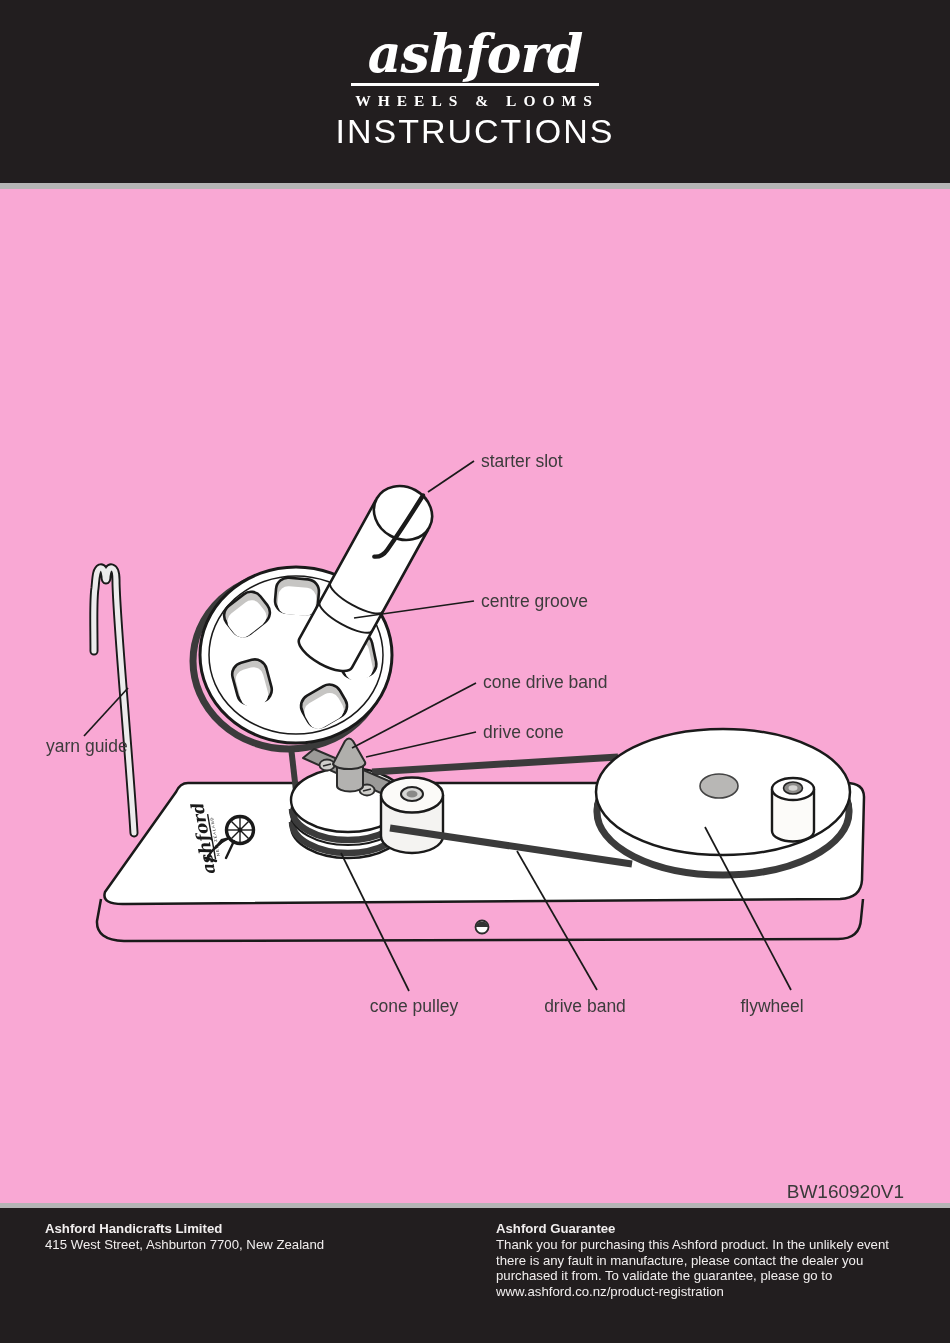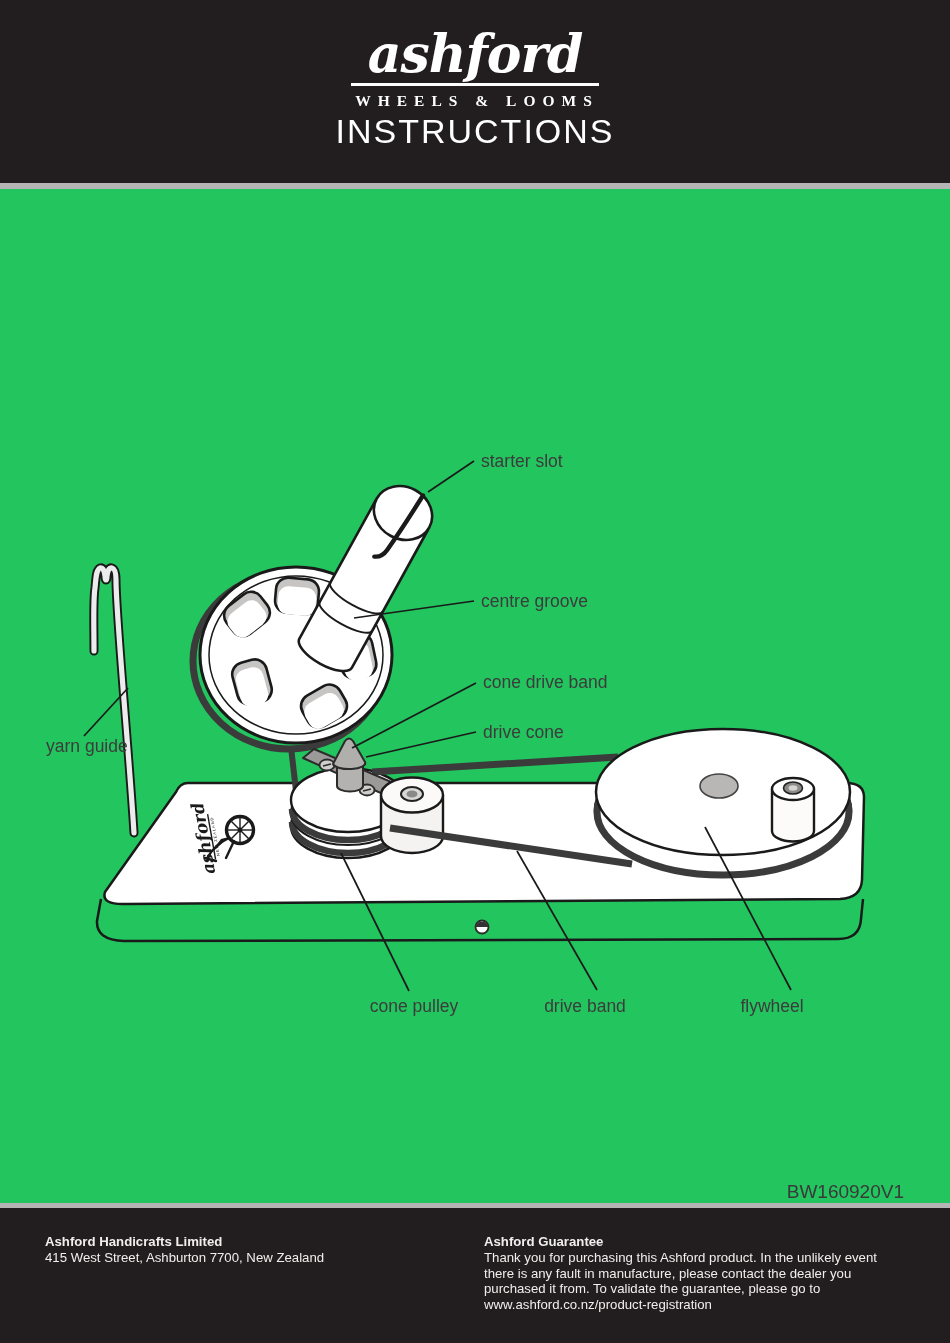--- a/index.html
+++ b/index.html
@@ -1,16 +1,16 @@
 <!DOCTYPE html>
 <html><head>
 <meta charset="utf-8">
 <style>
   html,body{margin:0;padding:0;background:#ffffff;}
-  .page{position:relative;width:950px;height:1343px;background:#22c55e;overflow:hidden;margin:0 auto;
+  .page{position:relative;width:950px;height:1343px;background:#f9a8d4;overflow:hidden;margin:0 auto;
         font-family:"Liberation Sans",sans-serif;}
   
   .header{position:absolute;top:0;left:0;width:950px;height:183px;background:#221e1f;
           border-bottom:6px solid #b5b5b5;text-align:center;color:#ffffff;box-sizing:content-box;}
   .logo{display:inline-block;margin-top:26px;}
   .logo-name{font-family:"DejaVu Serif",serif;font-style:italic;font-weight:700;font-size:52px;
              line-height:56px;letter-spacing:-1px;}
   .logo-rule{height:3px;background:#ffffff;margin-top:1px;}
   .logo-tag{font-size:15.5px;font-weight:700;letter-spacing:7px;margin-top:6px;text-indent:4px;font-family:Liberation Serif, serif;}
   .doc-type{font-size:34px;font-weight:400;letter-spacing:2px;margin-top:2px;color:#ffffff;}
@@ -20,23 +20,23 @@
          word-spacing:6px;letter-spacing:0.5px;}
   
   .diagram{position:absolute;top:420px;left:0;width:950px;height:625px;}
   .lbl{font-family:"Liberation Sans",sans-serif;font-size:17.5px;fill:#3c3c3c;}
   .leader{stroke:#1a1a1a;stroke-width:1.7;}
   
   .version{position:absolute;top:1181px;right:46px;font-size:19px;color:#3a3a3a;}
   
   .footer{position:absolute;top:1203px;left:0;width:950px;height:135px;background:#221e1f;
           border-top:5px solid #b5b5b5;color:#f1eeee;box-sizing:content-box;}
-  .footer-cols{display:flex;padding:26px 40px 0 45px;}
+  .footer-cols{display:flex;padding:13px 40px 0 45px;}
   .fcol-left{width:439px;flex:none;}
-  .fcol-right{width:426px;flex:none;}
+  .fcol-right{width:426px;flex:none;margin-left:12px;}
   .f-line{font-size:13.2px;line-height:15.8px;}
   .f-bold{font-weight:700;}
   .contacts{white-space:pre;}
 </style>
 </head>
 <body>
 
 <div class="page">
 
   <div class="header">

